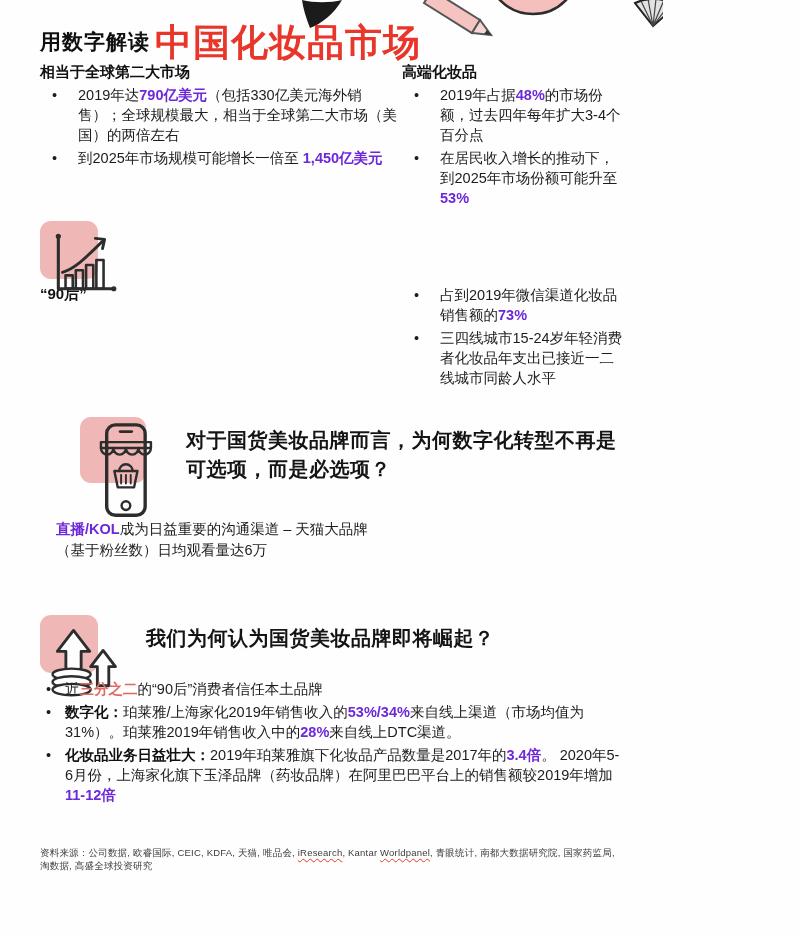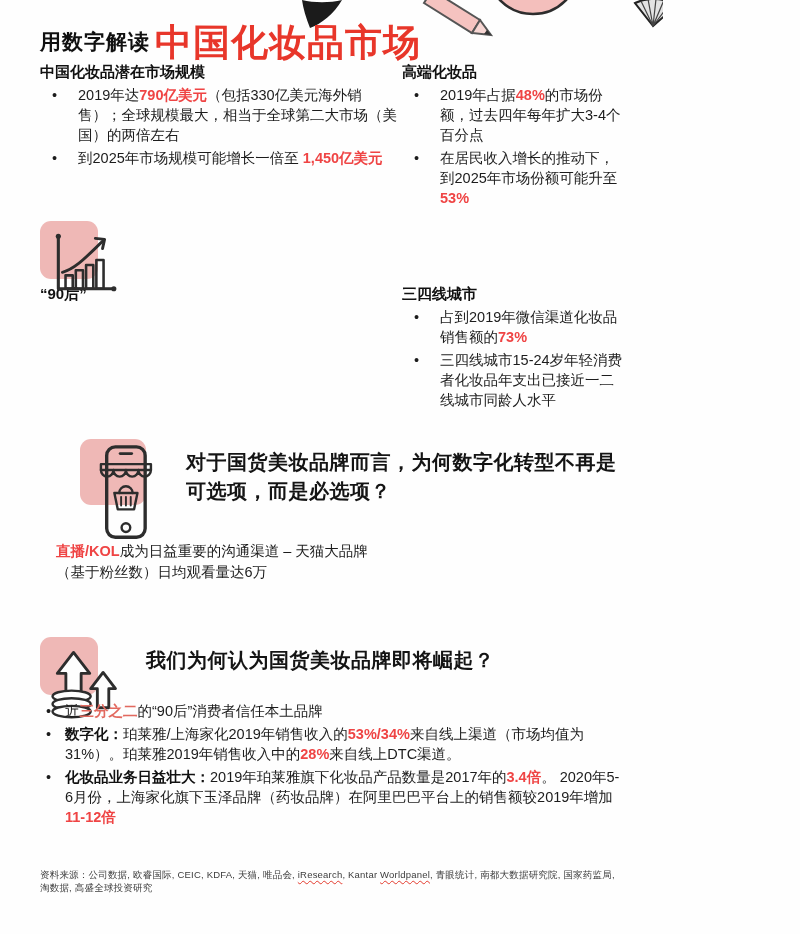--- a/index.html
+++ b/index.html
@@ -28,21 +28,21 @@
   .cols.wide-gap{grid-template-columns:372px 1fr;column-gap:12px;}
   .subhead{font-size:15px;font-weight:700;color:#111;margin:0 0 3px 0;}
   ul.blist{list-style:none;margin:0;padding:0;}
   ul.blist li{position:relative;font-size:14.5px;line-height:20px;margin:0 0 3px 0;}
   ul.blist.indent-lg li{padding-left:38px;}
   ul.blist.indent-lg li::before{content:"•";position:absolute;left:12px;top:0;}
   ul.blist.indent-sm li{padding-left:25px;}
   ul.blist.indent-sm li::before{content:"•";position:absolute;left:6px;top:0;}
   .note{font-size:14.5px;line-height:21px;margin:16px;}
 
-  .red{color:#ef4444;font-weight:700;}
+  .red{color:#6d28d9;font-weight:700;}
   .red-light{color:#e2695f;font-weight:700;}
   .bold{font-weight:700;color:#111;}
   .spell{text-decoration:underline;text-decoration-style:wavy;text-decoration-color:#e33b2e;text-decoration-thickness:1px;text-underline-offset:2px;}
 
   .sec1-head{margin-top:20px;}
   .sec1-cols{margin-top:2px;}
   .sec2-head{margin-top:10px;}
   .sec2-cols{margin-top:0px;}
   .sec3-head{margin-top:26px;}
   .sec3-cols{margin-top:8px;}
@@ -77,21 +77,21 @@
   <div class="page">
 
     <h1 class="title-row">
       <span class="t-prefix">用数字解读</span>
       <span class="t-main">中国化妆品市场</span>
     </h1>
 
     <section>
       <div class="cols sec1-cols">
         <div class="col">
-          <h3 class="subhead">中国化妆品潜在市场规模</h3>
+          <h3 class="subhead">相当于全球第二大市场</h3>
           <ul class="blist indent-lg">
             <li><span>2019年达</span><span class="red">790亿美元</span><span>（包括330亿美元海外销售）；全球规模最大，相当于全球第二大市场（美国）的两倍左右</span></li>
             <li><span>到2025年市场规模可能增长一倍至 </span><span class="red">1,450亿美元</span></li>
           </ul>
         </div>
         <div class="col">
           <h3 class="subhead">高端化妆品</h3>
           <ul class="blist indent-lg">
             <li><span>2019年占据</span><span class="red">48%</span><span>的市场份额，过去四年每年扩大3-4个百分点</span></li>
             <li><span>在居民收入增长的推动下，到2025年市场份额可能升至</span><span class="red">53%</span></li>
@@ -115,21 +115,20 @@
             <path d="M16 46 C30 42 42 28 56 15" stroke-width="2.8"></path>
             <polyline points="48,13 57,14 55,23" stroke-width="2.8"></polyline>
           </svg>
         </div>
       </div>
       <div class="cols sec2-cols">
         <div class="col">
           <h3 class="subhead">“90后”</h3>
         </div>
         <div class="col">
-          <h3 class="subhead">三四线城市</h3>
           <ul class="blist indent-lg">
             <li><span>占到2019年微信渠道化妆品销售额的</span><span class="red">73%</span></li>
             <li><span>三四线城市15-24岁年轻消费者化妆品年支出已接近一二线城市同龄人水平</span></li>
           </ul>
         </div>
       </div>
     </section>
 
     <section>
       <div class="sec-head sec3-head" style="height:78px;padding-left:40px;">

